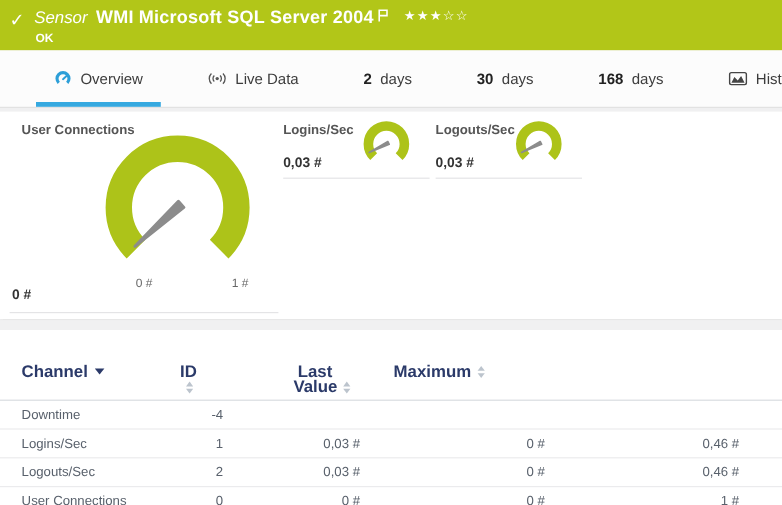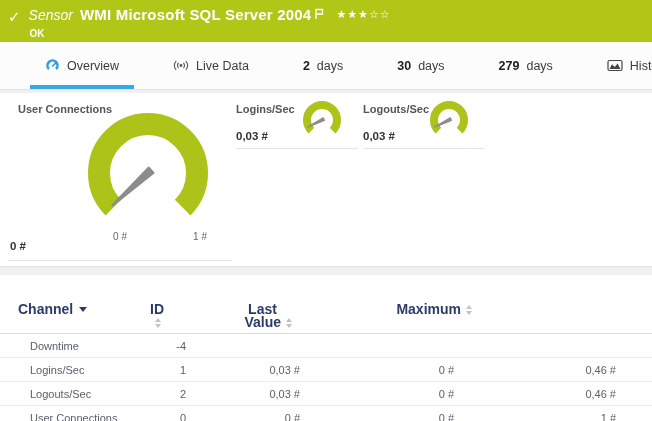--- a/index.html
+++ b/index.html
@@ -65,31 +65,31 @@
     border-bottom:1px solid #d9dce0; padding-bottom:4px; min-height:31px;
     color:#2b3a69; font-size:14px; font-weight:bold; align-items:start;
   }
   .th { display:flex; align-items:flex-start; line-height:13px; cursor:pointer; }
   .th-ch { padding-left:18px; }
   .th-id { justify-content:flex-end; padding-right:12px;flex-direction:column; }
   .th-last { justify-content:center; }
   .th-last .wrap { display:inline-block; width:36px; text-align:center; }
   .th-last .sort { align-self:flex-end; margin-bottom:1px; }
   .th-min { justify-content:flex-end; padding-right:10px; }
-  .th-max { justify-content:flex-end; padding-right:6px; }
+  .th-max { padding-right:6px; }
   .dd-tri {
     width:0; height:0; border-left:4px solid transparent; border-right:4px solid transparent;
     border-top:5px solid #2b3a69; margin:4px 0 0 6px; display:inline-block;
   }
   .sort { display:inline-flex; flex-direction:column; gap:2px; margin-left:5px; margin-top:2px; }
   .sort i { display:block; width:0; height:0; border-left:3.5px solid transparent; border-right:3.5px solid transparent; }
   .sort .up { border-bottom:4px solid #bcc4cd; }
   .sort .down { border-top:4px solid #bcc4cd; }
   .tr { height:24px; border-bottom:1px solid #ebebed; align-items:center; font-size:11px; color:#59616c; cursor:pointer; }
-  .td-ch { padding-left:30px; }
+  .td-ch { padding-left:18px; }
   .td-id { text-align:right; padding-right:22px; }
   .td-last { text-align:right; padding-right:28px; }
   .td-min { text-align:right; padding-right:24px; }
   .td-max { text-align:right; padding-right:16px; }
 </style>
 </head>
 <body>
 
 <div class="topbar">
   <span class="check">✓</span>
@@ -126,21 +126,21 @@
   </div>
   <div class="tab">
     <b>2</b>
     <span>days</span>
   </div>
   <div class="tab">
     <b>30</b>
     <span>days</span>
   </div>
   <div class="tab">
-    <b>279</b>
+    <b>168</b>
     <span>days</span>
   </div>
   <div class="tab">
     <svg width="16" height="13" viewBox="0 0 16 13">
       <rect x="1" y="1.5" width="14" height="10" rx="1.5" fill="none" stroke="#454545" stroke-width="1.2"></rect>
       <path d="M2.5 10 L5 5.2 L7.8 8 L10.6 4.4 L13.5 10 Z" fill="#454545"></path>
     </svg>
     <span>Historic Data</span>
   </div>
 </div>

